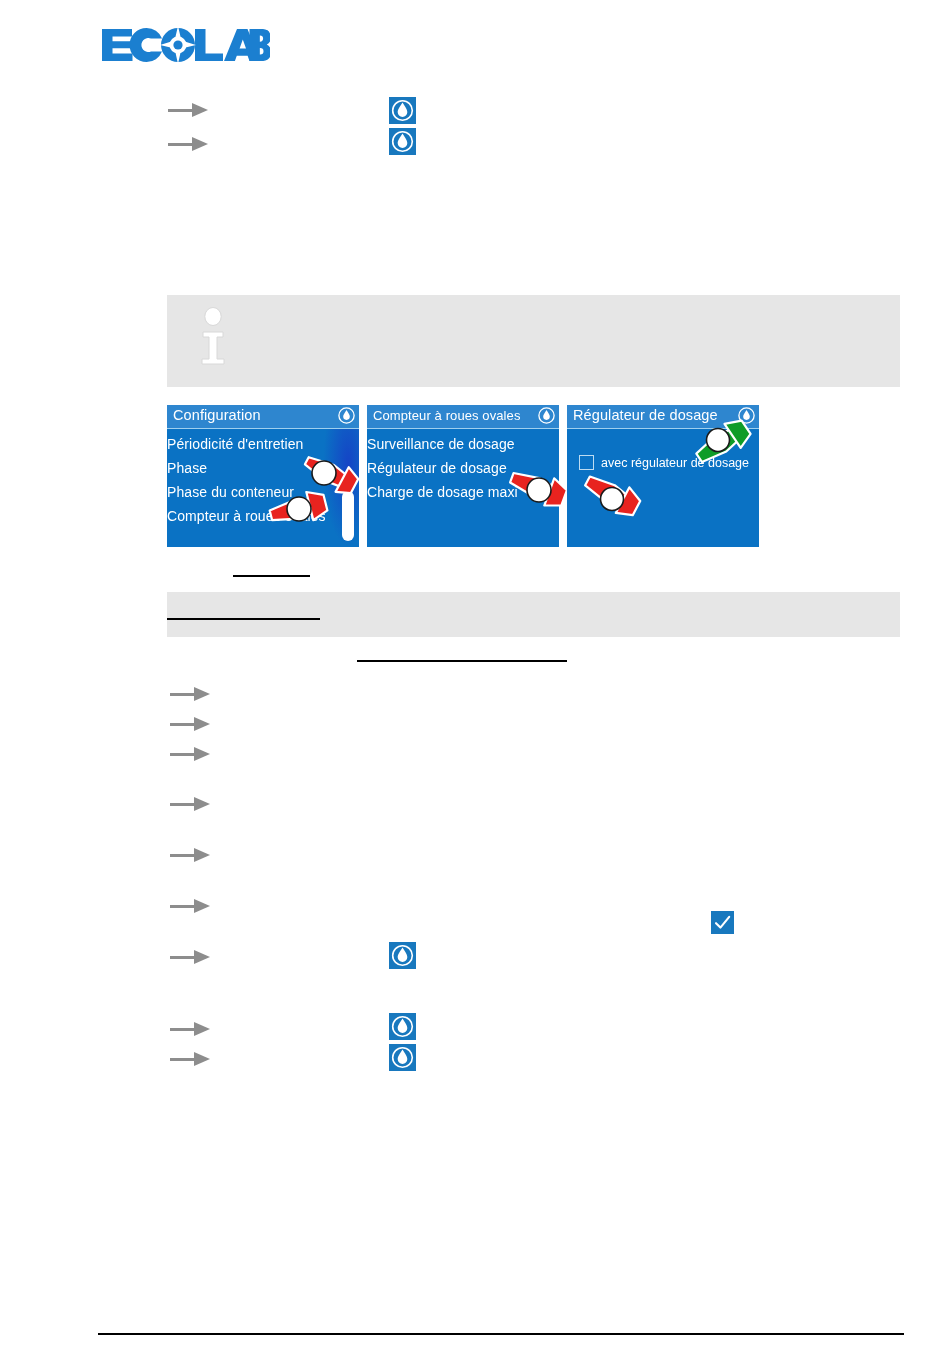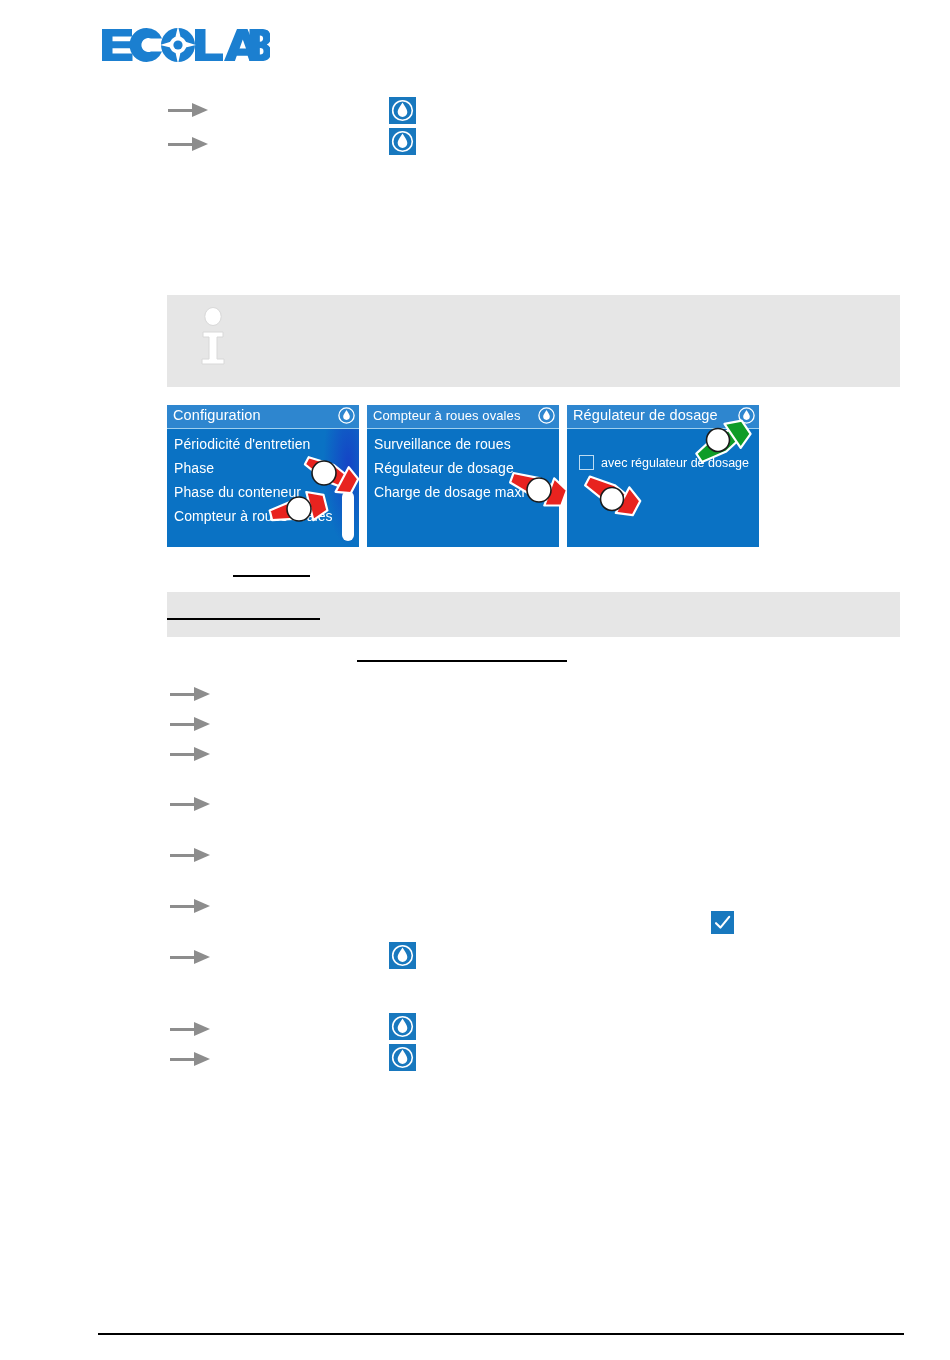--- a/index.html
+++ b/index.html
@@ -111,21 +111,20 @@
     letter-spacing: 0.1px;
   }
   .lcd-drop {
     width: 17px;
     height: 17px;
     flex: 0 0 17px;
   }
   .lcd-body {
     position: relative;
     padding: 3px 6px 0 0;
-    margin-left: 7px;
   }
   .lcd-item {
     font-size: 14px;
     line-height: 24px;
     white-space: nowrap;
     letter-spacing: 0.1px;
   }
   .lcd-glow {
     position: absolute;
     right: 0;
@@ -282,21 +281,21 @@
   <div class="lcd-title">
     <span class="t-text" style="font-size:13px;">Compteur à roues ovales</span>
     <span class="lcd-drop">
       <svg viewBox="0 0 17 17" width="17" height="17">
         <circle cx="8.5" cy="8.5" r="7.6" fill="none" stroke="#ffffff" stroke-width="1.3"></circle>
         <path d="M8.5 3 C10.6 6.3 11.8 7.9 11.8 9.6 a3.3 3.3 0 0 1 -6.6 0 C5.2 7.9 6.4 6.3 8.5 3 Z" fill="#ffffff"></path>
       </svg>
     </span>
   </div>
   <div class="lcd-body">
-    <div class="lcd-item">Surveillance de roues</div>
+    <div class="lcd-item">Surveillance de dosage</div>
     <div class="lcd-item">Régulateur de dosage</div>
     <div class="lcd-item">Charge de dosage maxi</div>
   </div>
 </div>
 
 <div class="pointer" style="left:508px; top:465px;">
   <svg viewBox="0 0 64 46" width="64" height="46">
     <g transform="rotate(20 32 23)">
       <path d="M2 18 L28 14 L54 19 L54 29 L28 33 L2 28 Z" fill="#e8231f" stroke="#ffffff" stroke-width="2.2" stroke-linejoin="round"></path>
       <path d="M42 9 L58 16 L58 32 L42 38 Z" fill="#e8231f" stroke="#ffffff" stroke-width="2.2" stroke-linejoin="round"></path>

